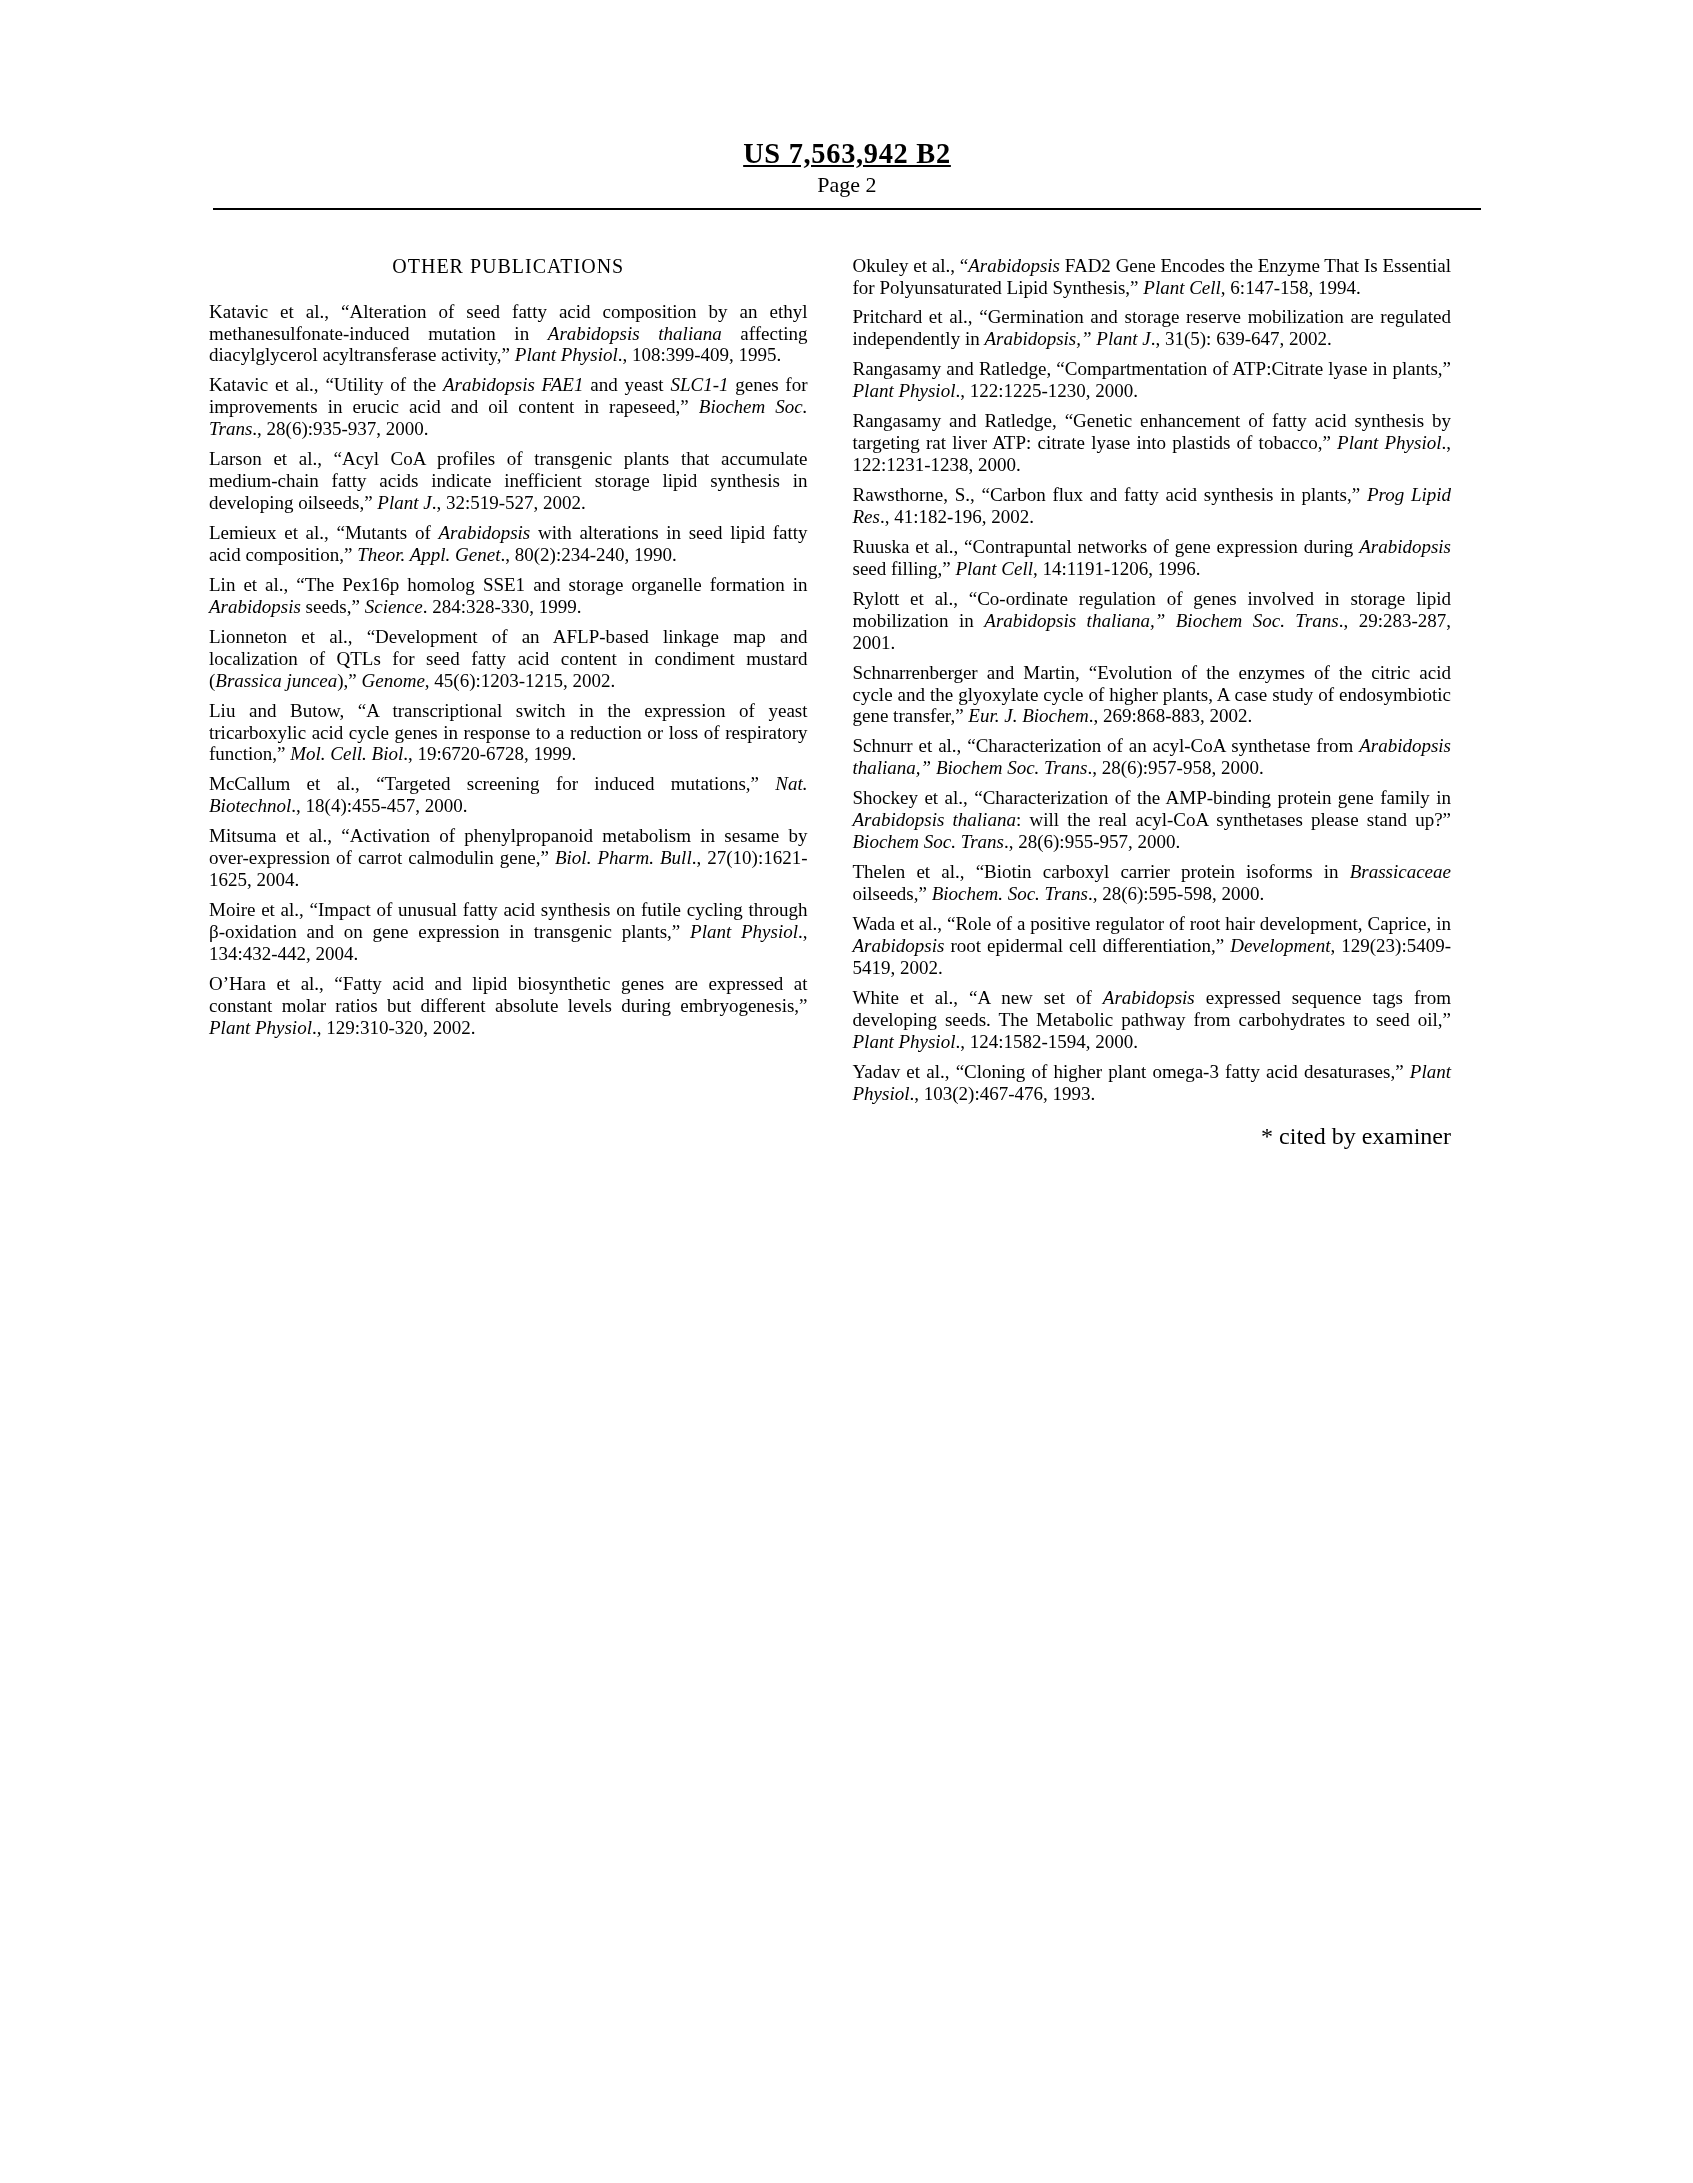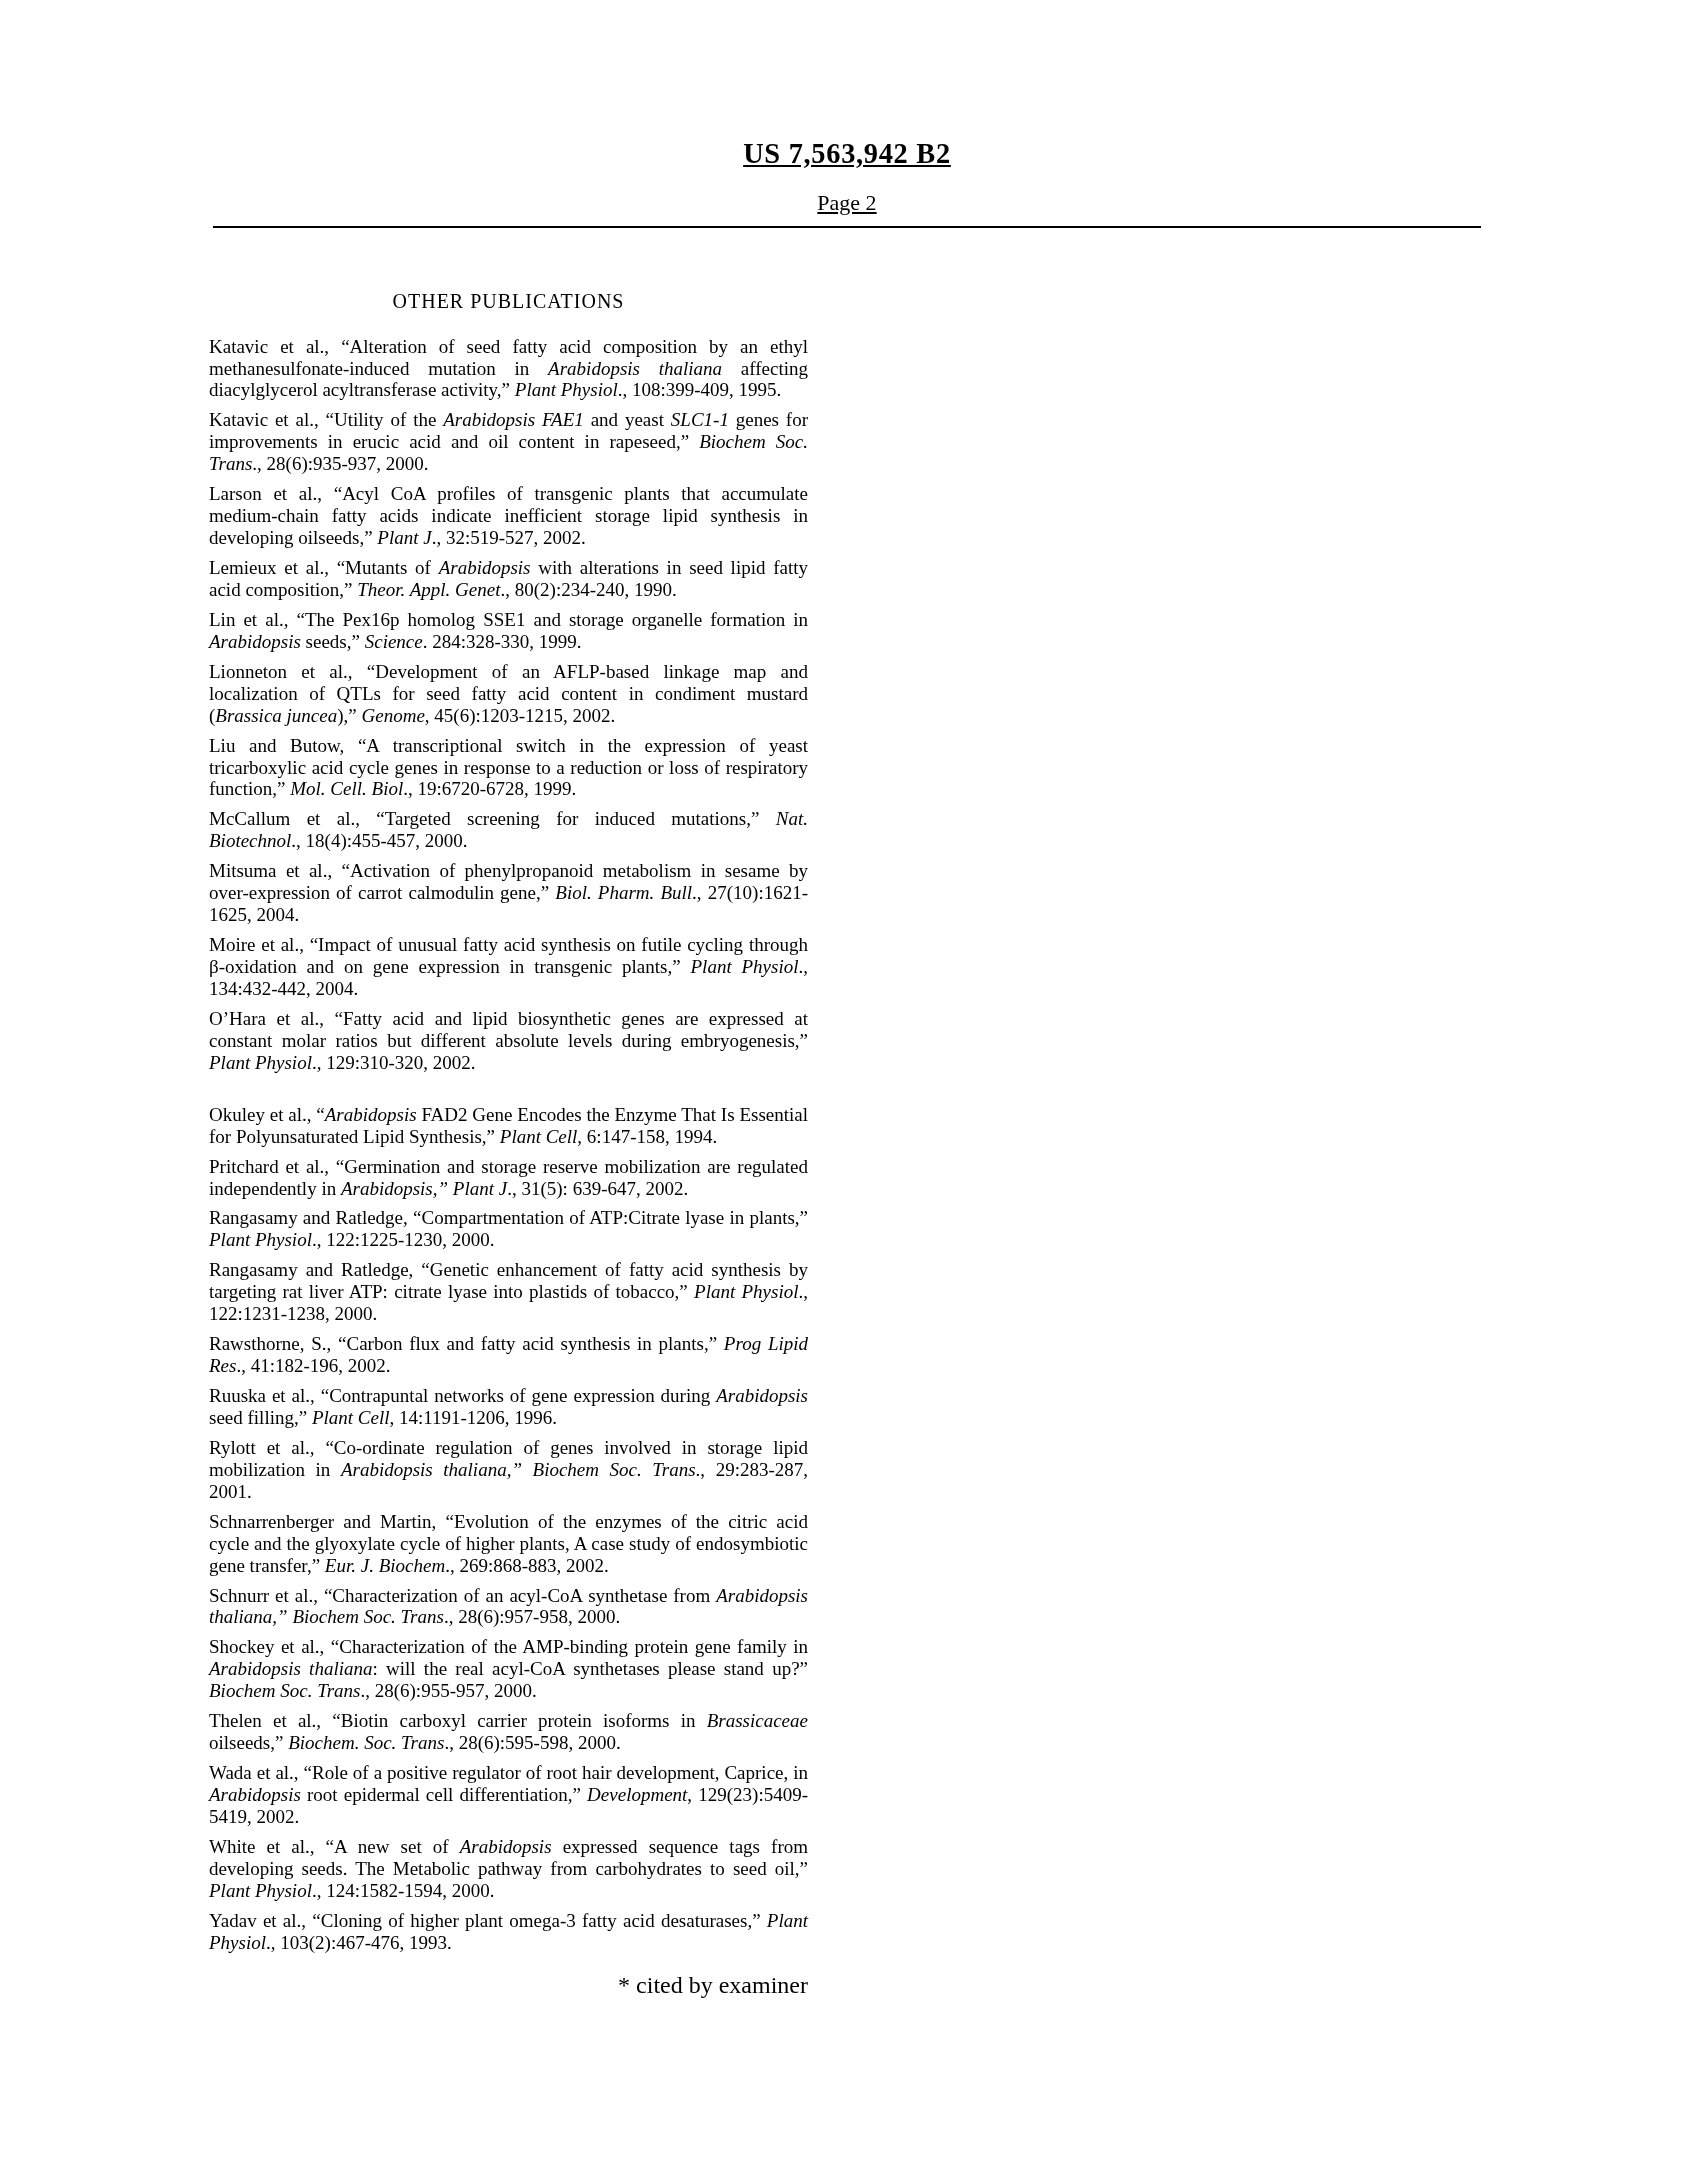--- a/index.html
+++ b/index.html
@@ -17,36 +17,34 @@
   .patent-number {
     font-size: 28.4px;
     font-weight: bold;
     line-height: 1;
     letter-spacing: 0.7px;
     text-decoration: underline;
   }
   .page-label {
     font-size: 22px;
     line-height: 1;
-    margin-top: 24px;
-    text-decoration: underline;
+    margin-top: 6px;
   }
   .rule {
     width: 1268px;
     height: 2px;
     background: #000000;
     margin: 11.2px auto 0 auto;
   }
 
   .columns {
     display: flex;
     width: 1242px;
-    margin: 62px 0 0 209px;
-    gap: 22px;
-    flex-direction: column;
+    margin: 45px 0 0 209px;
+    gap: 45px;
   }
   .col { width: 599px; }
 
   .section-title {
     font-size: 20px;
     font-weight: normal;
     text-align: center;
     letter-spacing: 1px;
     line-height: 1.1;
     margin-bottom: 24px;

